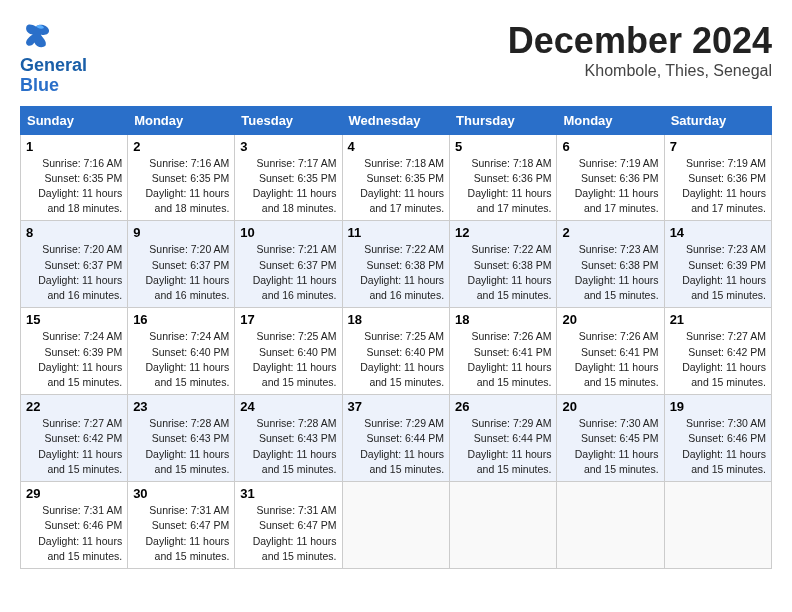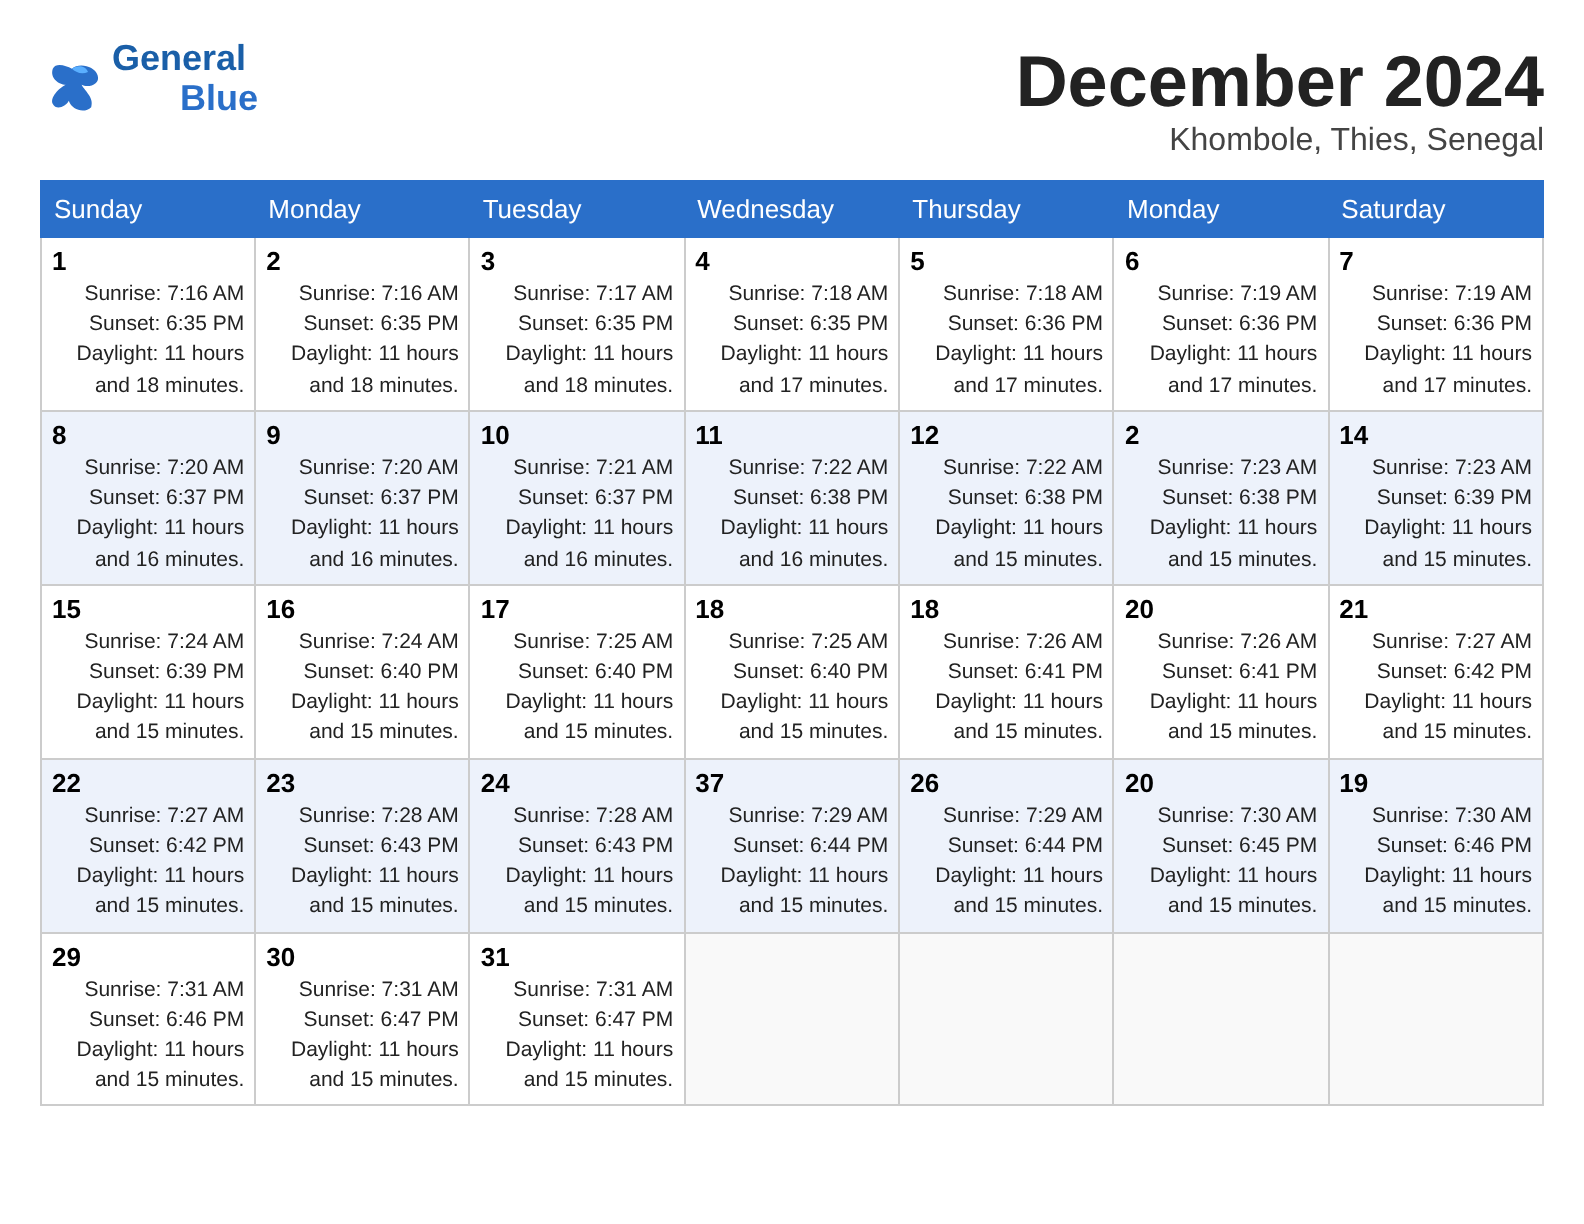--- a/index.html
+++ b/index.html
@@ -11,22 +11,23 @@
       padding: 20px;
     }
     .header-section {
       display: flex;
       justify-content: space-between;
       align-items: flex-start;
       margin-bottom: 10px;
     }
     .logo {
       display: flex;
-      align-items: flex-end;
+      align-items: flex-start;
       gap: 4px;
+      flex-direction: column;
     }
     .logo-text {
       font-size: 18px;
       font-weight: bold;
       color: #333;
       line-height: 1.1;
     }
     .logo-text span {
       color: #1a5fa8;
     }
@@ -50,21 +51,21 @@
       width: 100%;
       border-collapse: collapse;
       font-size: 10.5px;
     }
     .calendar th {
       background-color: #2a6fc9;
       color: #fff;
       text-align: left;
       padding: 6px 6px;
       font-size: 13px;
-      font-weight: normal;
+      font-weight: bold;
       border: 1px solid #2a6fc9;
       margin-top: 34px;
     }
     .calendar td {
       border: 1px solid #ccc;
       vertical-align: top;
       padding: 4px 5px;
       width: 108px;
       min-height: 80px;
       background: #fff;
@@ -94,21 +95,21 @@
 <body>
 
 <div class="header-section">
   <div class="logo">
     <svg class="logo-bird" viewBox="0 0 40 40">
       <path d="M20 8 C24 4, 34 6, 36 12 C38 18, 30 20, 26 18 C28 22, 34 26, 32 32 C28 36, 20 34, 18 28 C16 32, 10 34, 8 30 C6 26, 12 20, 16 18 C12 18, 6 14, 8 8 C10 4, 16 6, 20 8Z" fill="#2a6fc9"></path>
       <path d="M20 8 C22 6, 28 5, 30 10 C26 12, 22 10, 20 8Z" fill="#5aafff"></path>
     </svg>
     <div class="logo-text">
       <div><span>General</span></div>
-      <div style="color:#2a6fc9;margin-left:34px;">Blue</div>
+      <div style="color:#2a6fc9;">Blue</div>
     </div>
   </div>
   <div class="title-block">
     <div class="month-title">December 2024</div>
     <div class="location-title">Khombole, Thies, Senegal</div>
   </div>
 </div>
 
 <table class="calendar">
   <thead>

